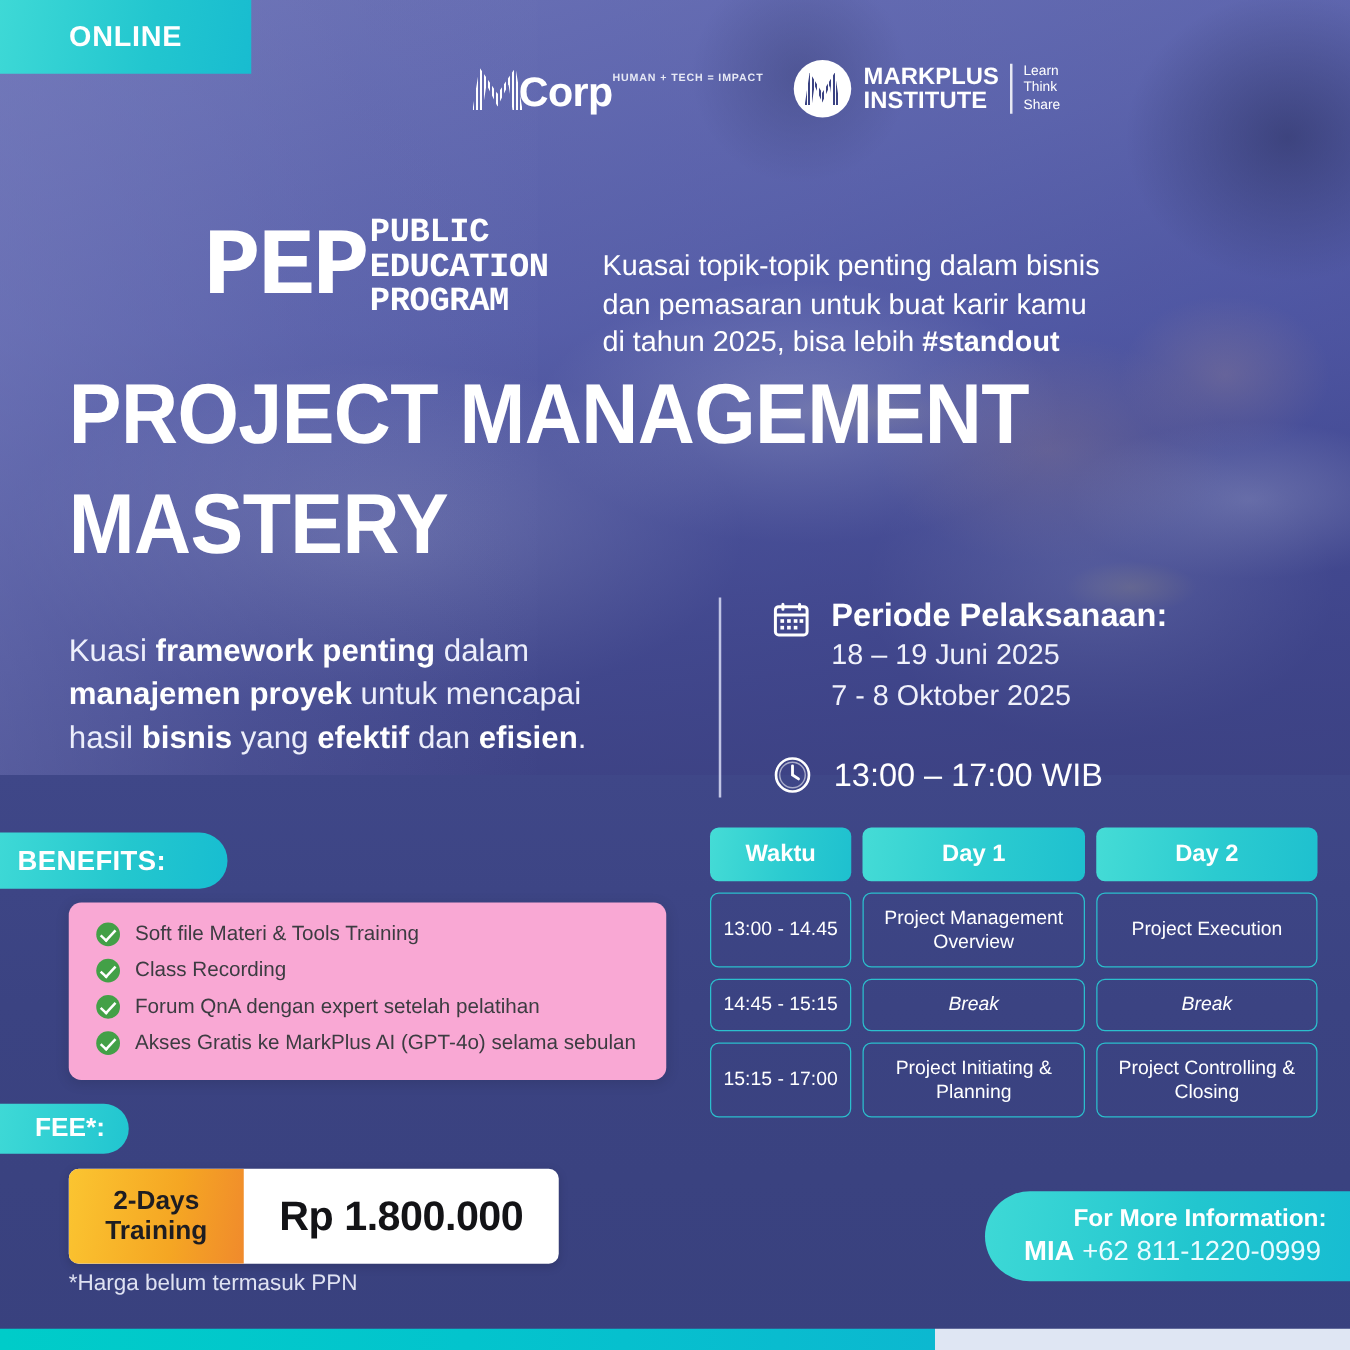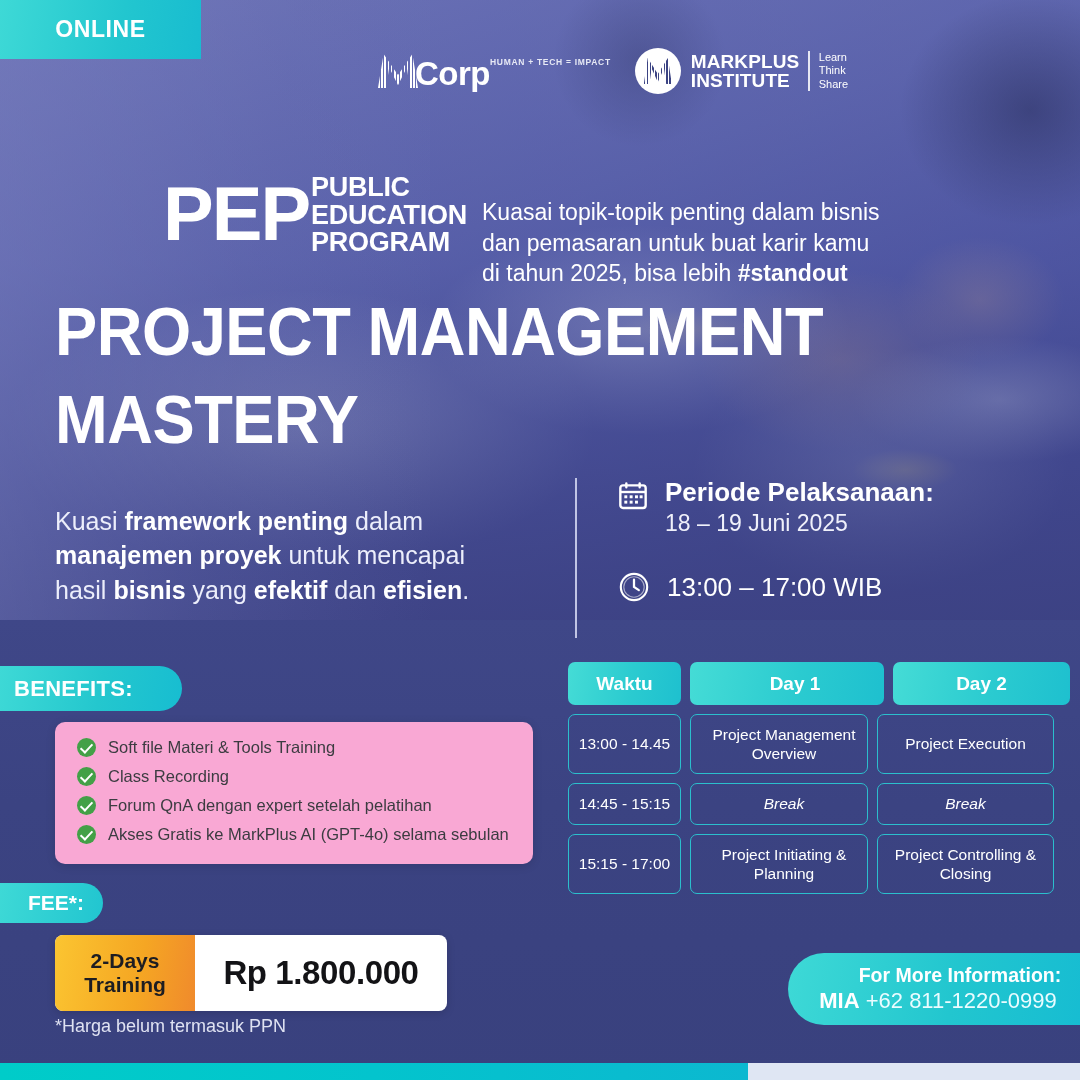--- a/index.html
+++ b/index.html
@@ -81,21 +81,21 @@
   .mpi-circle .mglyph{
     width:28px;height:26px;
     background:repeating-linear-gradient(90deg,#3b4383 0 1.4px,transparent 1.4px 2.8px);
   }
   .mpi-text{display:flex;align-items:center;gap:9px;}
   .mpi-name{color:#fff;font-weight:bold;font-size:19px;line-height:1.02;letter-spacing:.1px;}
   .mpi-div{width:1.5px;height:40px;background:#fff;opacity:.85;}
   .mpi-lts{color:#fff;font-size:11px;line-height:1.22;}
 
   
-  .pep-wrap{position:absolute;left:163px;top:172px;display:flex;align-items:center;}
+  .pep-wrap{position:absolute;left:163px;top:172px;display:flex;align-items:center;font-family:Liberation Mono, monospace;}
   .pep-big{color:#fff;font-size:76px;font-weight:bold;line-height:.82;letter-spacing:-2px;}
   .pep-small{color:#fff;font-size:27px;font-weight:bold;line-height:1.02;letter-spacing:-.3px;margin-left:2px;margin-top:2px;}
 
   .tagline{
     position:absolute;left:482px;top:172px;width:440px;
     color:#fff;font-size:23px;line-height:1.33;margin-top:25px;
   }
   .tagline b{font-weight:bold;}
 
   
@@ -180,21 +180,21 @@
     background:linear-gradient(100deg,#45dcd6 0%,#2bcbd0 55%,#1ec0cf 100%);
     border-radius:7px;height:43px;display:flex;align-items:center;justify-content:center;
     color:#fff;font-weight:bold;font-size:19px;
   }
   .td{
     border:1.6px solid #2bbfcd;border-radius:7px;
     display:flex;align-items:center;justify-content:center;text-align:center;
     color:#fff;font-size:15.5px;line-height:1.25;padding:4px 6px;box-sizing:border-box;
   }
   .c0{width:113px;flex:0 0 113px;}
-  .c1{width:178px;flex:0 0 178px;padding-left:16px;}
+  .c1{width:178px;flex:0 0 178px;}
   .c2{width:177px;flex:0 0 177px;}
   .r-tall{height:60px;}
   .r-short{height:42px;}
   .br{font-style:italic;}
 
   
   .contact{
     position:absolute;left:788px;top:953px;width:300px;height:72px;
     background:linear-gradient(100deg,#3ed9d6 0%,#22c6cf 55%,#16bcd2 100%);
     border-radius:36px 0 0 36px;
@@ -282,20 +282,21 @@
           <rect x="13.5" y="11.5" width="2.2" height="2.2" fill="#fff"></rect>
           <rect x="17" y="11.5" width="2.2" height="2.2" fill="#fff"></rect>
           <rect x="5.5" y="15.5" width="2.2" height="2.2" fill="#fff"></rect>
           <rect x="9.5" y="15.5" width="2.2" height="2.2" fill="#fff"></rect>
           <rect x="13.5" y="15.5" width="2.2" height="2.2" fill="#fff"></rect>
         </svg>
       </span>
       <div>
         <div class="period-title">Periode Pelaksanaan:</div>
         <div class="period-date">18 – 19 Juni 2025</div>
+        <div class="period-date">7 - 8 Oktober 2025</div>
       </div>
     </div>
     <div class="prow2">
       <span class="clock-icon">
         <svg width="34" height="34" viewBox="0 0 24 24" fill="none">
           <circle cx="12" cy="12" r="9.3" stroke="#fff" stroke-width="1.5"></circle>
           <circle cx="12" cy="12" r="7.2" stroke="#fff" stroke-width="0.8" opacity="0.55"></circle>
           <path d="M12 6.8V12l3.4 2.2" stroke="#fff" stroke-width="1.6" stroke-linecap="round"></path>
         </svg>
       </span>

